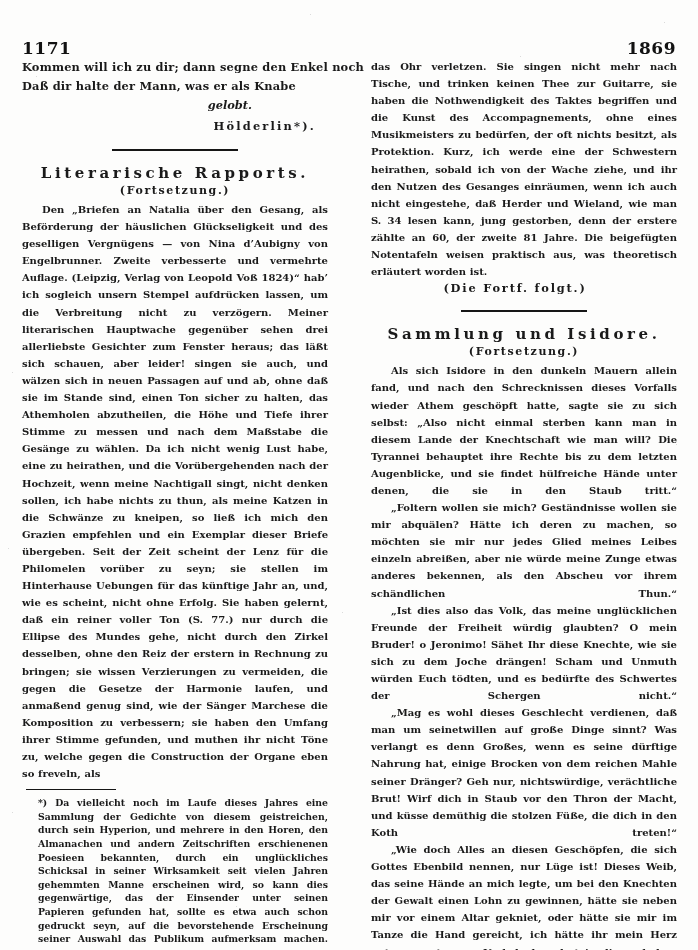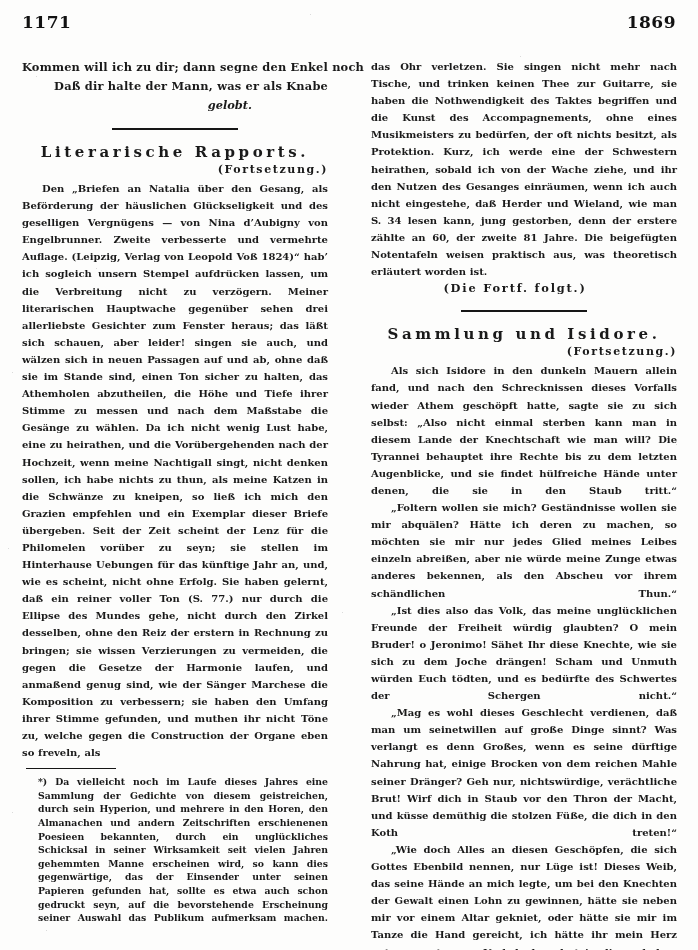--- a/index.html
+++ b/index.html
@@ -18,21 +18,21 @@
   .page {
     position: relative;
     width: 698px;
     height: 950px;
     background: #fdfdfc;
   }
 
   
   .folio {
     position: absolute;
-    top: 12px;
+    top: 38px;
     font-family: "DejaVu Serif", "Liberation Serif", serif;
     font-size: 17px;
     font-weight: 700;
     letter-spacing: 0.5px;
     color: #121212;
   }
   .folio-left  { left: 22px; }
   .folio-right { right: 22px; }
 
   
@@ -75,21 +75,21 @@
     font-size: 11.4px;
     line-height: 19px;
     font-weight: 700;
   }
   .poem-line {
     display: block;
     white-space: nowrap;
   }
   .poem-l1 { text-align: left;  letter-spacing: 0.2px; }
   .poem-l2 { text-align: right; padding-right: 52px; }
-  .poem-l3 { text-align: right; letter-spacing: 0.2px; }
+  .poem-l3 { text-align: left; letter-spacing: 0.2px; }
   .poem-l4 { text-align: right; padding-right: 76px; font-style: italic; }
   .poem-sig {
     text-align: right;
     padding-right: 12px;
     letter-spacing: 2.2px;
     font-weight: 700;
     margin-top: 2px;
   }
 
   
@@ -109,21 +109,21 @@
   
   .article-title {
     text-align: center;
     font-weight: 700;
     font-size: 15px;
     letter-spacing: 3.6px;
     margin: 0 0 2px 0;
     white-space: nowrap;
   }
   .article-subtitle {
-    text-align: right;
+    text-align: center;
     font-weight: 700;
     font-size: 11px;
     letter-spacing: 1.6px;
     margin: 0 0 4px 0;
   }
 
   
   .contd {
     display: inline-block;
     letter-spacing: 1.8px;
@@ -192,20 +192,21 @@
   <div class="folio folio-right">1869</div>
 
   <div class="columns">
 
     <div class="col col-left">
 
       <div class="poem fraktur">
         <span class="poem-line poem-l1">Kommen will ich zu dir; dann segne den Enkel noch</span>
         <span class="poem-line poem-l3">Daß dir halte der Mann, was er als Knabe</span>
         <span class="poem-line poem-l4">gelobt.</span>
+        <div class="poem-sig">Hölderlin*).</div>
       </div>
 
       <hr class="rule">
 
       <div class="article-title fraktur">Literarische Rapports.</div>
       <div class="article-subtitle fraktur">(Fortsetzung.)</div>
 
       <p class="para fraktur indent last">Den „Briefen an Natalia über den Gesang, als Beförderung der häuslichen Glückseligkeit und des geselligen Vergnügens — von Nina d’Aubigny von Engelbrunner. Zweite verbesserte und vermehrte Auflage. (Leipzig, Verlag von Leopold Voß 1824)“ hab’ ich sogleich unsern Stempel aufdrücken lassen, um die Verbreitung nicht zu verzögern. Meiner literarischen Hauptwache gegenüber sehen drei allerliebste Gesichter zum Fenster heraus; das läßt sich schauen, aber leider! singen sie auch, und wälzen sich in neuen Passagen auf und ab, ohne daß sie im Stande sind, einen Ton sicher zu halten, das Athemholen abzutheilen, die Höhe und Tiefe ihrer Stimme zu messen und nach dem Maßstabe die Gesänge zu wählen. Da ich nicht wenig Lust habe, eine zu heirathen, und die Vorübergehenden nach der Hochzeit, wenn meine Nachtigall singt, nicht denken sollen, ich habe nichts zu thun, als meine Katzen in die Schwänze zu kneipen, so ließ ich mich den Grazien empfehlen und ein Exemplar dieser Briefe übergeben. Seit der Zeit scheint der Lenz für die Philomelen vorüber zu seyn; sie stellen im Hinterhause Uebungen für das künftige Jahr an, und, wie es scheint, nicht ohne Erfolg. Sie haben gelernt, daß ein reiner voller Ton (S. 77.) nur durch die Ellipse des Mundes gehe, nicht durch den Zirkel desselben, ohne den Reiz der erstern in Rechnung zu bringen; sie wissen Verzierungen zu vermeiden, die gegen die Gesetze der Harmonie laufen, und anmaßend genug sind, wie der Sänger Marchese die Komposition zu verbessern; sie haben den Umfang ihrer Stimme gefunden, und muthen ihr nicht Töne zu, welche gegen die Construction der Organe eben so freveln, als</p>
 
       <hr class="rule footnote-rule">

